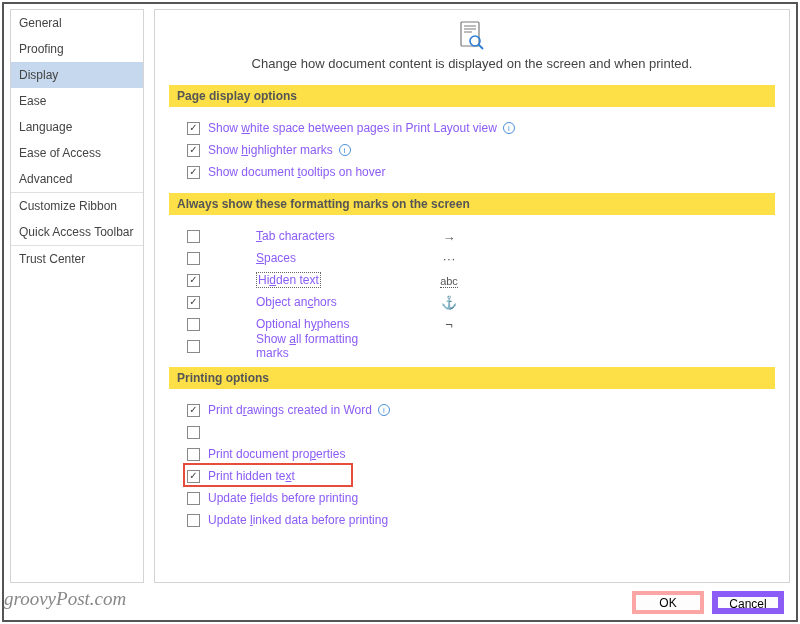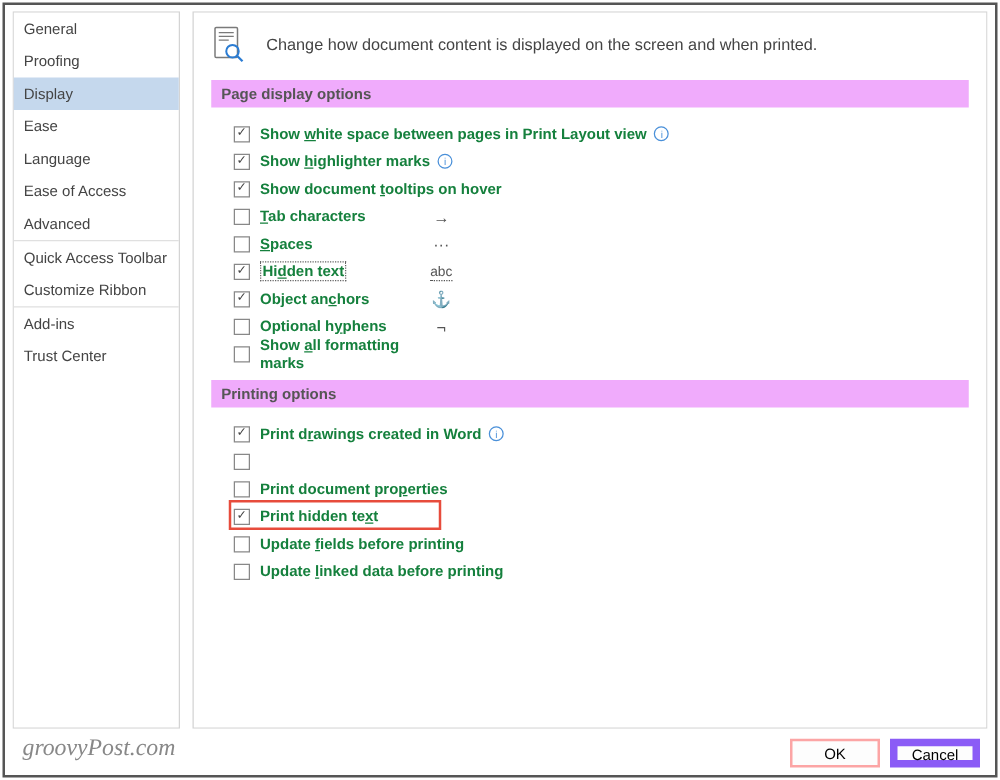--- a/index.html
+++ b/index.html
@@ -51,27 +51,28 @@
   .content {
     flex: 1;
     border: 1px solid #d4d4d4;
     padding: 10px 14px;
     overflow-y: auto;
     position: relative;
   }
   .header-row {
     display: flex;
     align-items: center;
-    gap: 16px;
+    gap: 6px;
     margin-bottom: 14px;
+    flex-direction: column;
   }
   .header-icon svg { display: block; }
   .header-text { font-size: 13px; color: #444; }
   .section-header {
-    background: #f0abfc;
+    background: #fde047;
     padding: 4px 8px;
     font-weight: 600;
     margin: 10px 0 10px 0;
     color: #555;
   }
   .opt-row {
     display: flex;
     align-items: center;
     padding: 2px 0 2px 18px;
     height: 22px;
@@ -83,38 +84,39 @@
     display: inline-flex;
     align-items: center;
     justify-content: center;
     font-size: 10px;
     line-height: 1;
     color: #444;
     background: #fff;
     flex-shrink: 0;
   }
   .chk.checked::after { content: "✓"; }
-  .opt-label { color: #15803d; font-weight: bold; }
+  .opt-label { color: #8b5cf6; }
   .opt-label .ul { text-decoration: underline; }
   .info-icon {
     display: inline-flex;
     width: 12px; height: 12px;
     border: 1px solid #4a90d9;
     border-radius: 50%;
     color: #4a90d9;
     font-size: 8px;
     align-items: center;
     justify-content: center;
     margin-left: 6px;
   }
   .fm-row {
     display: flex;
     align-items: center;
     padding: 2px 0 2px 18px;
     height: 22px;
+    gap: 48px;
   }
   .fm-label { width: 130px; }
   .fm-symbol {
     width: 30px;
     text-align: center;
     font-size: 13px;
     color: #555;
   }
   .anchor-sym { color: #2b7cd3; }
   .abc-sym {
@@ -140,25 +142,25 @@
   .btn {
     min-width: 72px;
     height: 23px;
     border: 6px solid #8b5cf6;
     background: #fdfdfd;
     font-family: inherit;
     font-size: 12px;
     cursor: pointer;
   }
   .btn.primary {
-    border: 2px solid #fca5a5;
+    border: 4px solid #fca5a5;
   }
   .watermark {
     position: absolute;
-    left: 14px;
+    left: 0;
     bottom: 10px;
     font-family: Georgia, 'Times New Roman', serif;
     font-style: italic;
     font-size: 19px;
     color: #888;
     pointer-events: none;
   }
 </style>
 </head>
 <body>
@@ -168,24 +170,23 @@
   <div class="main-area">
     <div class="sidebar">
       <div class="sidebar-item">General</div>
       <div class="sidebar-item">Proofing</div>
       <div class="sidebar-item selected">Display</div>
       <div class="sidebar-item">Ease</div>
       <div class="sidebar-item">Language</div>
       <div class="sidebar-item">Ease of Access</div>
       <div class="sidebar-item">Advanced</div>
       <div class="sidebar-sep"></div>
+      <div class="sidebar-item">Customize Ribbon</div>
       <div class="sidebar-item">Quick Access Toolbar</div>
-      <div class="sidebar-item">Customize Ribbon</div>
       <div class="sidebar-sep"></div>
-      <div class="sidebar-item">Add-ins</div>
       <div class="sidebar-item">Trust Center</div>
     </div>
 
     <div class="content">
       <div class="header-row">
         <span class="header-icon">
           <svg width="28" height="30" viewBox="0 0 28 30">
             <rect x="3" y="2" width="18" height="24" rx="1" fill="none" stroke="#7a7a7a" stroke-width="1.2"></rect>
             <line x1="6" y1="6" x2="18" y2="6" stroke="#7a7a7a" stroke-width="1"></line>
             <line x1="6" y1="9" x2="18" y2="9" stroke="#7a7a7a" stroke-width="1"></line>
@@ -208,20 +209,21 @@
               <span class="chk checked"></span>
               <span class="opt-label">Show <span class="ul">h</span>ighlighter marks</span>
               <span class="info-icon">i</span>
             </div>
             <div class="opt-row">
               <span class="chk checked"></span>
               <span class="opt-label">Show document <span class="ul">t</span>ooltips on hover</span>
             </div>
           </div>
 
+      <div class="section-header">Always show these formatting marks on the screen</div>
       <div id="fm-opts">
             <div class="fm-row">
               <span class="chk"></span>
               <span class="opt-label fm-label"><span class="ul">T</span>ab characters</span>
               <span class="fm-symbol">→</span>
             </div>
             <div class="fm-row">
               <span class="chk"></span>
               <span class="opt-label fm-label"><span class="ul">S</span>paces</span>
               <span class="fm-symbol">···</span>

